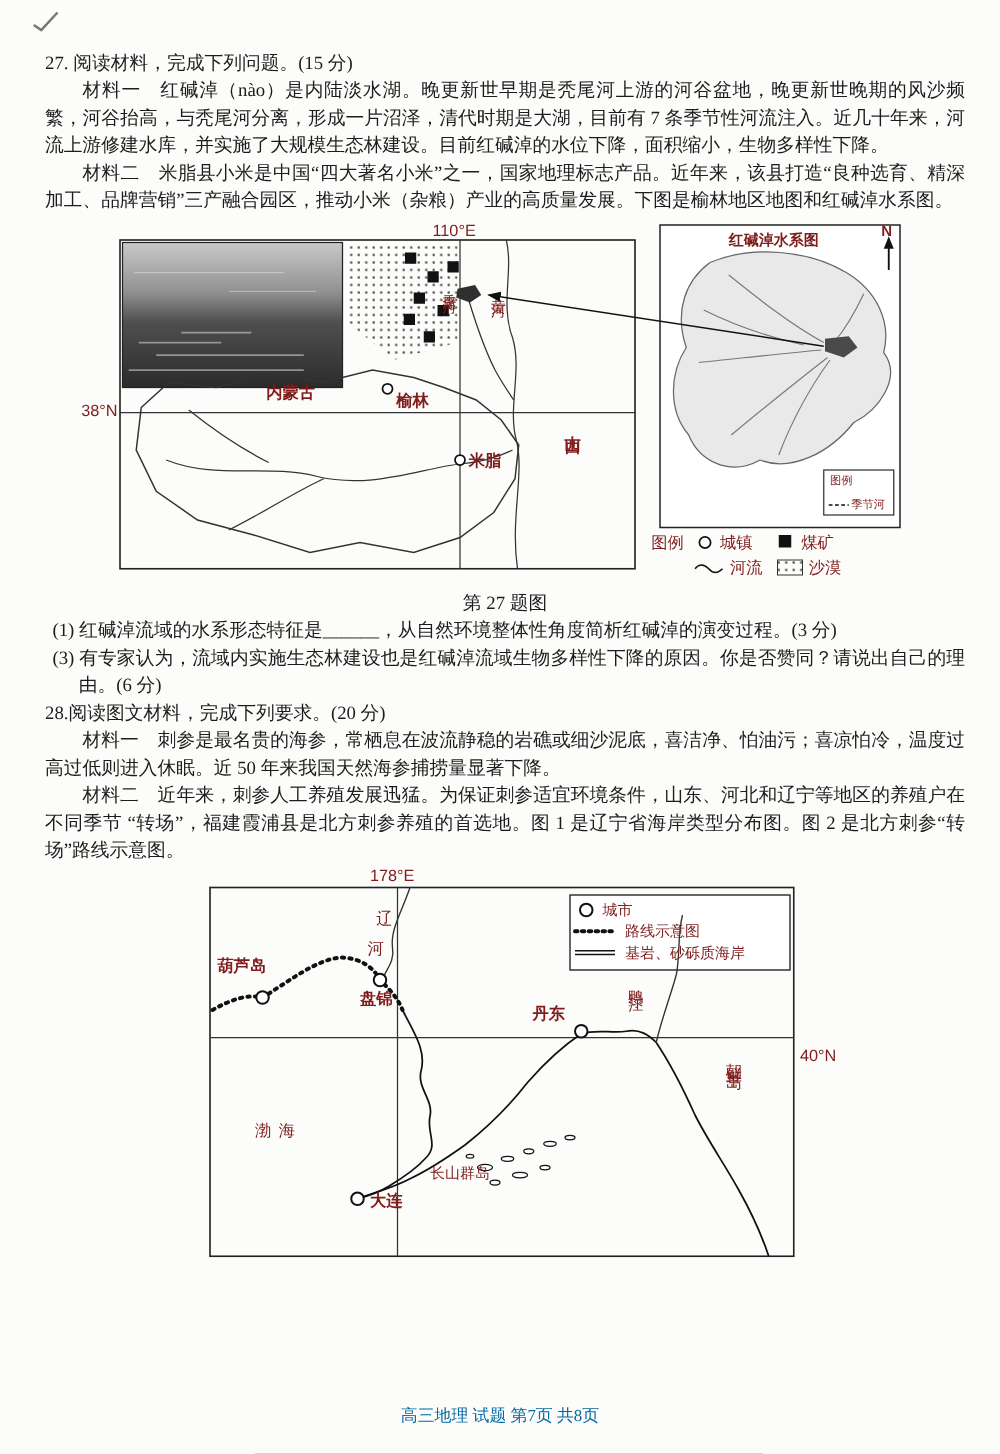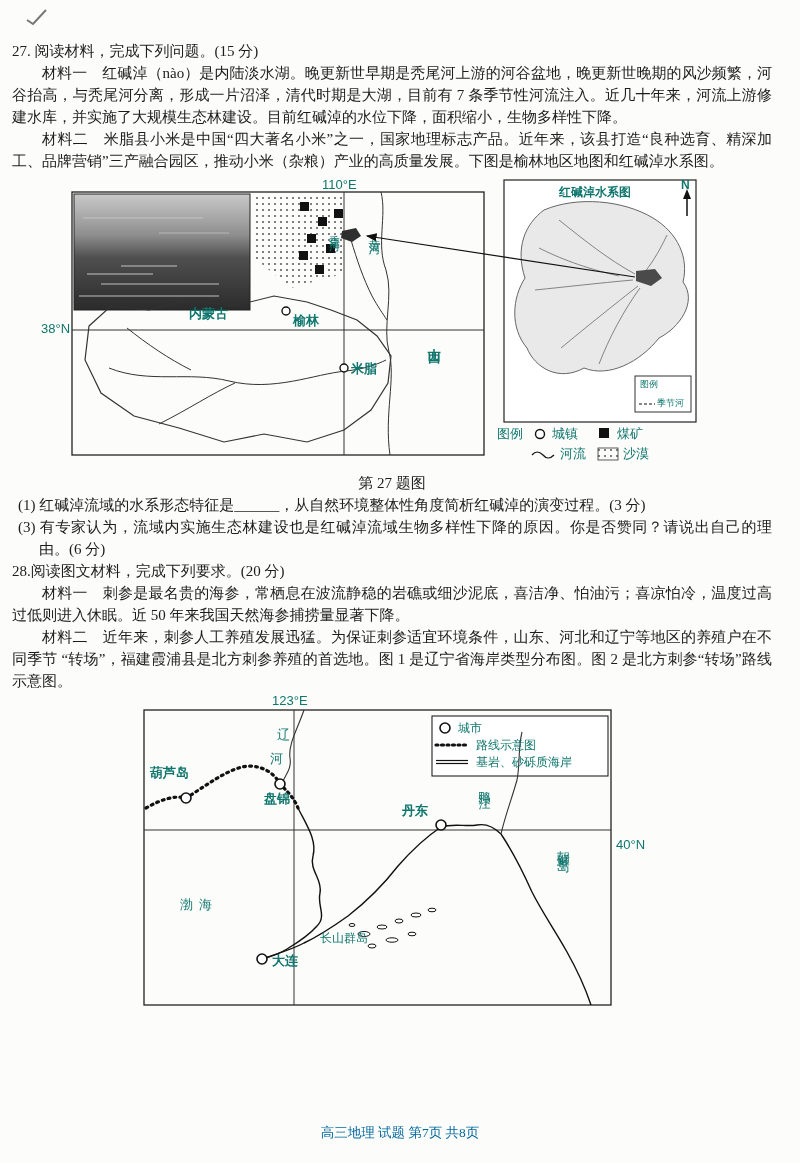--- a/index.html
+++ b/index.html
@@ -1,33 +1,33 @@
 <!DOCTYPE html>
 <html><head>
 <meta charset="utf-8">
 <style>
   html,body { margin:0; padding:0; background:#9a9a9a; }
   .page {
     position:relative; width:800px; height:1163px; margin:0 auto;
     background:#fcfcfa; color:#1c1c1c; overflow:hidden;
     font-family:"Liberation Serif","DejaVu Serif",serif;
   }
-  .content { padding:40px 28px 0 12px; font-size:15px; line-height:22px; text-align:justify; }
+  .content { padding:40px 28px 0 36px; font-size:15px; line-height:22px; text-align:justify; }
   .content p { margin:0; }
   .qhead { font-weight:400; }
   .mat  { text-indent:2em; }
   .subq { padding-left:27px; text-indent:-21px; }
   .cap  { text-align:center; text-indent:0; }
   .fig  { position:relative; }
   #fig27 { width:660px; height:292px; margin:6px 0 2px 27px; }
   #fig28 { width:640px; height:312px; margin:4px 0 2px 52px; }
   .fig svg { position:absolute; left:0; top:0; overflow:visible; }
   .lbl {
     position:absolute; font-family:"Liberation Sans","DejaVu Sans",sans-serif;
-    font-size:13px; line-height:1.05; white-space:nowrap; color:#0f766e;
+    font-size:13px; line-height:1.05; white-space:nowrap; color:#7f1d1d;
   }
   .b { font-weight:700; }
   .v { writing-mode:vertical-rl; text-orientation:upright; letter-spacing:3px; }
   .s12 { font-size:12px; } .s11 { font-size:11px; } .s9 { font-size:9px; }
   .sp { letter-spacing:6px; }
   .footer {
     position:absolute; left:0; right:0; top:1124px; text-align:center;
     font-size:13.5px; color:#0369a1;
   }
   .artifact { position:absolute; left:24px; top:6px; }
@@ -207,21 +207,21 @@
         </g>
 
         <g fill="#fff" stroke="#111" stroke-width="1.6">
           <circle cx="122" cy="102" r="5"></circle>
           <circle cx="216" cy="88" r="5"></circle>
           <circle cx="377" cy="129" r="5"></circle>
           <circle cx="198" cy="263" r="5"></circle>
         </g>
       </svg>
 
-      <div class="lbl" style="left:208px;top:-2px">123°E</div>
+      <div class="lbl" style="left:208px;top:-2px">178°E</div>
       <div class="lbl" style="left:552px;top:142px">40°N</div>
       <div class="lbl" style="left:213px;top:32px">辽</div>
       <div class="lbl" style="left:206px;top:56px">河</div>
       <div class="lbl b" style="left:86px;top:70px">葫芦岛</div>
       <div class="lbl b" style="left:200px;top:96px">盘锦</div>
       <div class="lbl b" style="left:338px;top:108px">丹东</div>
       <div class="lbl v s12" style="left:414px;top:86px">鸭绿江</div>
       <div class="lbl v" style="left:492px;top:144px">朝鲜半岛</div>
       <div class="lbl sp" style="left:116px;top:202px">渤海</div>
       <div class="lbl s12" style="left:256px;top:236px">长山群岛</div>

